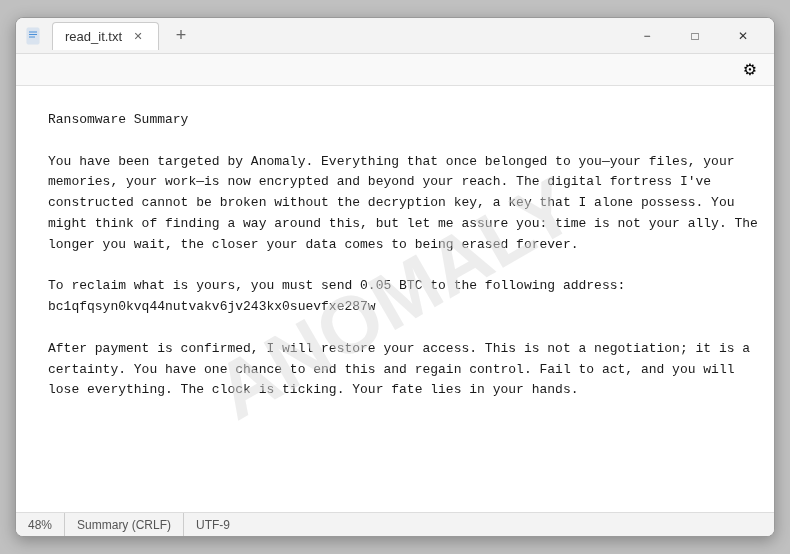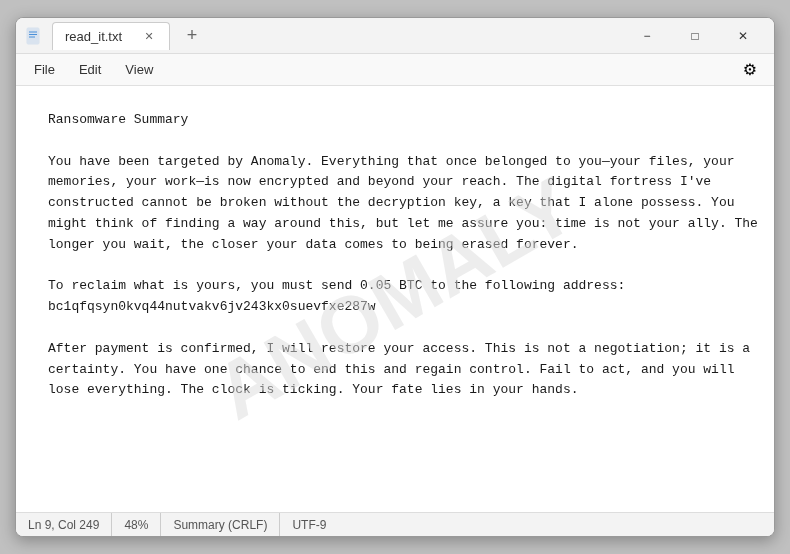--- a/index.html
+++ b/index.html
@@ -55,21 +55,21 @@
     }
 
     .tab {
       display: flex;
       align-items: center;
       background: #ffffff;
       border: 1px solid #ccc;
       border-bottom: none;
       border-radius: 4px 4px 0 0;
       padding: 4px 12px;
-      gap: 19px;
+      gap: 8px;
       font-size: 13px;
       color: #333;
       height: 28px;
       justify-content: center;
     }
 
     .tab-close {
       width: 16px;
       height: 16px;
       display: flex;
@@ -241,39 +241,33 @@
     </div>
 
     <div class="titlebar-controls">
       <div class="win-btn">−</div>
       <div class="win-btn">□</div>
       <div class="win-btn close">✕</div>
     </div>
   </div>
 
   <div class="menubar">
-    <div class="menu-items">
-      <div class="menu-item">File</div>
-      <div class="menu-item">Edit</div>
-      <div class="menu-item">View</div>
-    </div>
     <div class="settings-icon">⚙</div>
   </div>
 
   <div class="content-wrapper">
     <div class="watermark">ANOMALY</div>
     <div class="content">Ransomware Summary
 
 You have been targeted by Anomaly. Everything that once belonged to you—your files, your memories, your work—is now encrypted and beyond your reach. The digital fortress I've constructed cannot be broken without the decryption key, a key that I alone possess. You might think of finding a way around this, but let me assure you: time is not your ally. The longer you wait, the closer your data comes to being erased forever.
 
 To reclaim what is yours, you must send 0.05 BTC to the following address: bc1qfqsyn0kvq44nutvakv6jv243kx0suevfxe287w
 
 After payment is confirmed, I will restore your access. This is not a negotiation; it is a certainty. You have one chance to end this and regain control. Fail to act, and you will lose everything. The clock is ticking. Your fate lies in your hands.</div>
   </div>
 
   <div class="statusbar">
-    <div class="status-item">Ln 9, Col 249</div>
     <div class="status-item">48%</div>
     <div class="status-item">Summary (CRLF)</div>
     <div class="status-item">UTF-9</div>
   </div>
 
 </div>
 
 </body></html>

